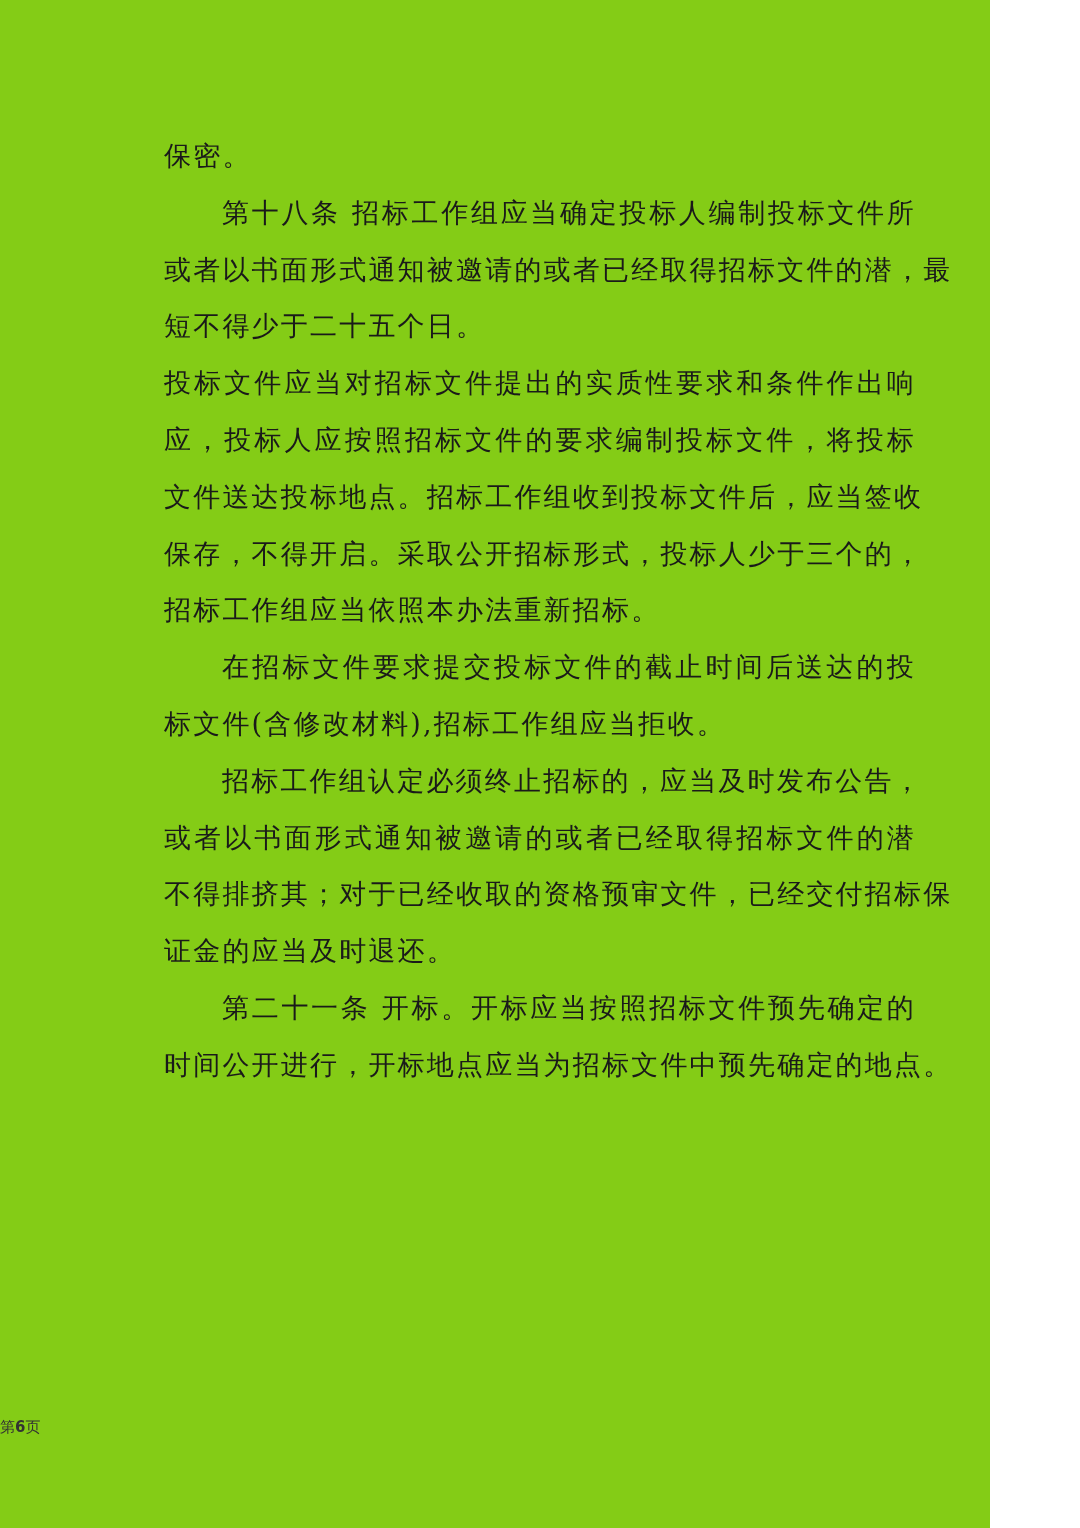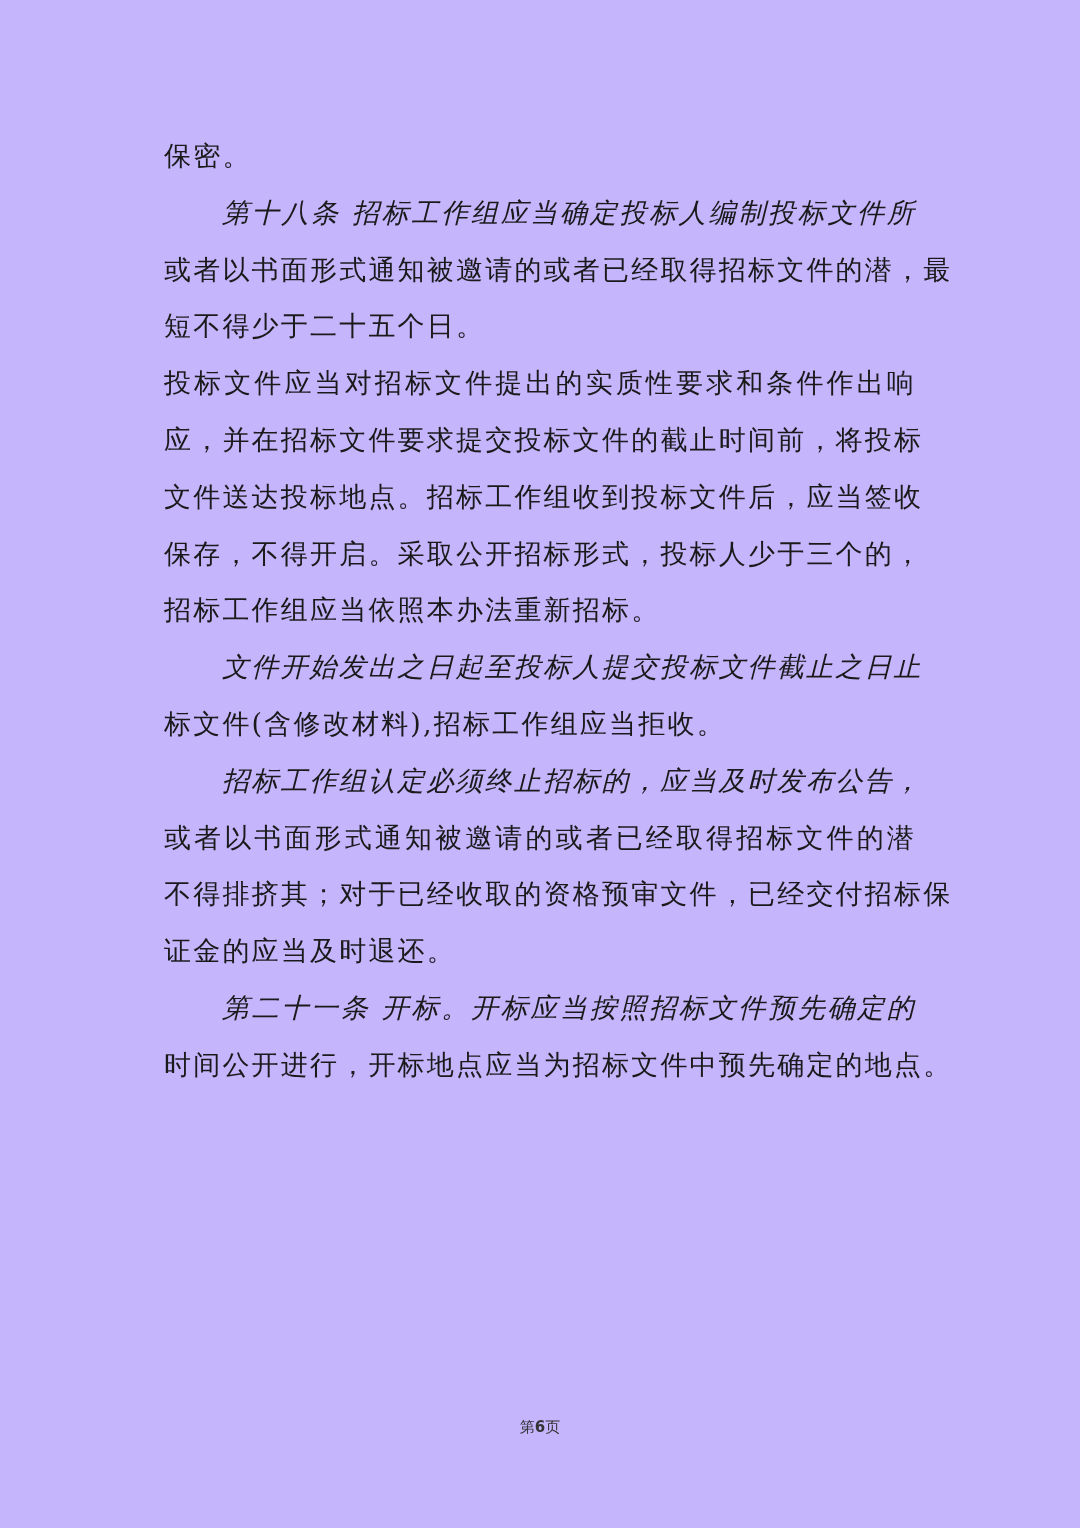--- a/index.html
+++ b/index.html
@@ -1,59 +1,59 @@
 <!DOCTYPE html>
 <html><head>
   <meta charset="utf-8">
   <style>
     html, body { margin: 0; padding: 0; background: #ffffff; }
     body { width: 1080px; height: 1528px; position: relative; overflow: hidden; }
     .page {
-      position: absolute; left: 0; top: 0; width: 1080px; height: 1528px; background: #c4b5fd;
+      position: absolute; left: 0; top: 0; width: 990px; height: 1528px; background: #84cc16;
     }
     .content {
       position: absolute; left: 164px; top: 128px; width: 752px;
       font-family: "DejaVu Serif", "Liberation Serif", serif;
       font-size: 27px; color: #1a1a1a;
       letter-spacing: 2.2px;
     }
     .line {
       height: 56.8px; line-height: 56.8px; white-space: nowrap;
       text-align: justify; text-align-last: justify;
     }
     .line.last { text-align-last: left; }
-    .line.indent { padding-left: 58px; font-style: italic; }
+    .line.indent { padding-left: 58px; }
     .footer {
-      position: absolute; left: 0; width: 1080px; top: 1418px; text-align: center;
+      position: absolute; left: 0; width: 1080px; top: 1418px; 
       font-family: "DejaVu Serif", "Liberation Serif", serif; font-size: 15px; color: #333;
     }
     .footer b { font-family: "DejaVu Sans", sans-serif; font-weight: bold; }
   </style>
 </head>
 <body>
 
 <div class="page">
   <div class="content" id="content">
       <div>
         <div class="line last">保密。</div>
       </div>
       <div>
         <div class="line indent">第十八条 招标工作组应当确定投标人编制投标文件所</div>
         <div class="line">或者以书面形式通知被邀请的或者已经取得招标文件的潜，最</div>
         <div class="line last">短不得少于二十五个日。</div>
       </div>
       <div>
         <div class="line">投标文件应当对招标文件提出的实质性要求和条件作出响</div>
-        <div class="line">应，并在招标文件要求提交投标文件的截止时间前，将投标</div>
+        <div class="line">应，投标人应按照招标文件的要求编制投标文件，将投标</div>
         <div class="line">文件送达投标地点。招标工作组收到投标文件后，应当签收</div>
         <div class="line">保存，不得开启。采取公开招标形式，投标人少于三个的，</div>
         <div class="line last">招标工作组应当依照本办法重新招标。</div>
       </div>
       <div>
-        <div class="line indent">文件开始发出之日起至投标人提交投标文件截止之日止</div>
+        <div class="line indent">在招标文件要求提交投标文件的截止时间后送达的投</div>
         <div class="line last">标文件(含修改材料),招标工作组应当拒收。</div>
       </div>
       <div>
         <div class="line indent">招标工作组认定必须终止招标的，应当及时发布公告，</div>
         <div class="line">或者以书面形式通知被邀请的或者已经取得招标文件的潜</div>
         <div class="line">不得排挤其；对于已经收取的资格预审文件，已经交付招标保</div>
         <div class="line last">证金的应当及时退还。</div>
       </div>
       <div>
         <div class="line indent">第二十一条 开标。开标应当按照招标文件预先确定的</div>

